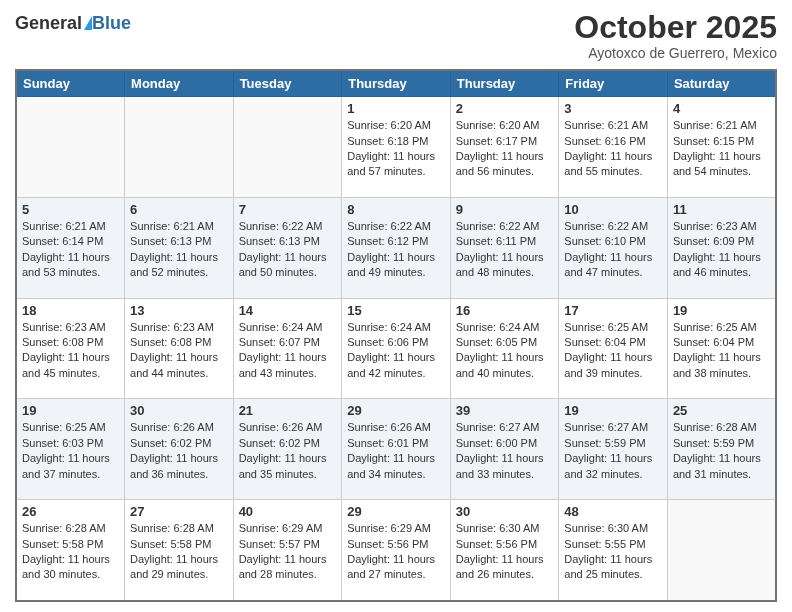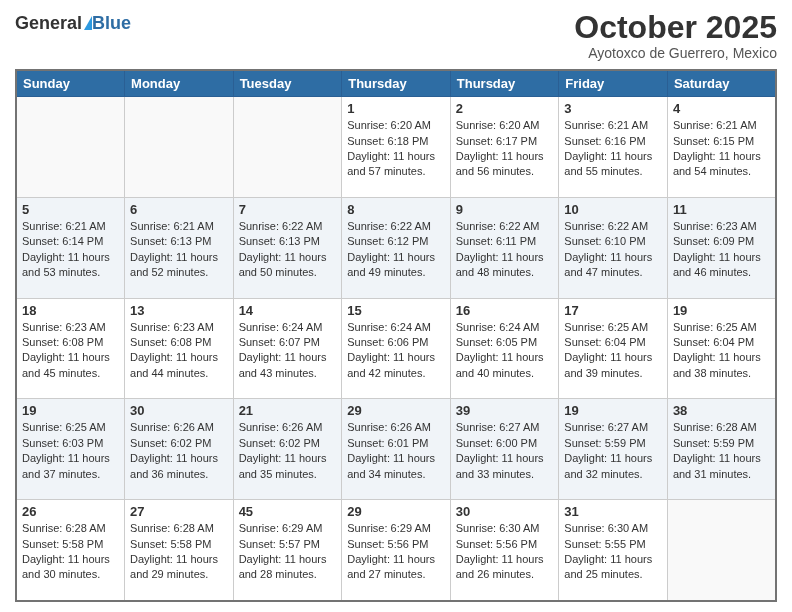--- a/index.html
+++ b/index.html
@@ -314,21 +314,21 @@
 and 33 minutes.</div>
           </td>
           <td>
             <span class="day-num">19</span>
             <div class="day-info" style="white-space: pre-line;">Sunrise: 6:27 AM
 Sunset: 5:59 PM
 Daylight: 11 hours
 and 32 minutes.</div>
           </td>
           <td>
-            <span class="day-num">38</span>
+            <span class="day-num">25</span>
             <div class="day-info" style="white-space: pre-line;">Sunrise: 6:28 AM
 Sunset: 5:59 PM
 Daylight: 11 hours
 and 31 minutes.</div>
           </td>
         </tr>
         <tr>
           <td>
             <span class="day-num">26</span>
             <div class="day-info" style="white-space: pre-line;">Sunrise: 6:28 AM
@@ -337,42 +337,42 @@
 and 30 minutes.</div>
           </td>
           <td>
             <span class="day-num">27</span>
             <div class="day-info" style="white-space: pre-line;">Sunrise: 6:28 AM
 Sunset: 5:58 PM
 Daylight: 11 hours
 and 29 minutes.</div>
           </td>
           <td>
-            <span class="day-num">45</span>
+            <span class="day-num">40</span>
             <div class="day-info" style="white-space: pre-line;">Sunrise: 6:29 AM
 Sunset: 5:57 PM
 Daylight: 11 hours
 and 28 minutes.</div>
           </td>
           <td>
             <span class="day-num">29</span>
             <div class="day-info" style="white-space: pre-line;">Sunrise: 6:29 AM
 Sunset: 5:56 PM
 Daylight: 11 hours
 and 27 minutes.</div>
           </td>
           <td>
             <span class="day-num">30</span>
             <div class="day-info" style="white-space: pre-line;">Sunrise: 6:30 AM
 Sunset: 5:56 PM
 Daylight: 11 hours
 and 26 minutes.</div>
           </td>
           <td>
-            <span class="day-num">31</span>
+            <span class="day-num">48</span>
             <div class="day-info" style="white-space: pre-line;">Sunrise: 6:30 AM
 Sunset: 5:55 PM
 Daylight: 11 hours
 and 25 minutes.</div>
           </td>
           <td class="empty"></td>
         </tr>
       </tbody>
   </table>
 </div>

